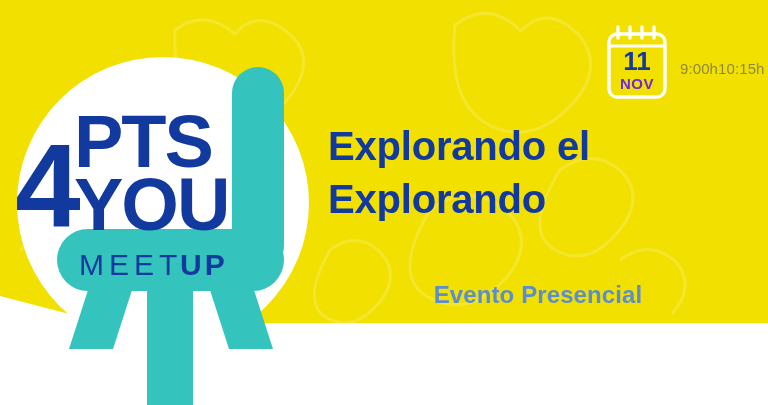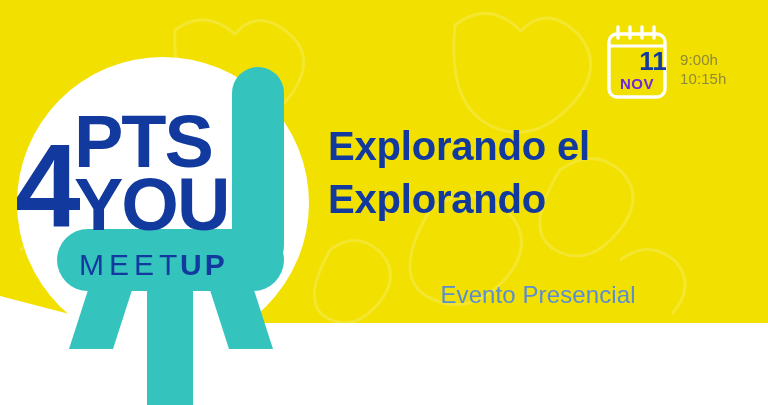--- a/index.html
+++ b/index.html
@@ -52,21 +52,20 @@
   .date-block {
     position: absolute;
     left: 604px; top: 24px;
     display: flex;
     align-items: center;
     gap: 10px;
   }
   .cal-icon { position: relative; width: 66px; height: 78px; }
   .cal-texts {
     display: flex;
-    flex-direction: column;
     justify-content: center;
     line-height: 1.28;
     padding-top: 12px;
   }
   .cal-time {
     font-size: 15px;
     color: #8f8a37;
     letter-spacing: .1px;
   }
 
@@ -81,21 +80,21 @@
     line-height: 1.32;
     letter-spacing: -0.2px;
   }
   .subtitle {
     position: absolute;
     left: 328px; top: 281px;
     width: 420px;
     text-align: center;
     color: #5b8dd1;
     font-size: 24px;
-    font-weight: normal;
+    font-weight: bold;
     letter-spacing: .1px;
   }
 
   
   .footer {
     position: absolute;
     left: 0; top: 331px;
     width: 768px; height: 74px;
     display: flex;
     align-items: center;
@@ -155,21 +154,21 @@
         <g stroke="#ffffff" stroke-width="3.4" fill="none" stroke-linecap="round">
           <path d="M14 3 v11"></path>
             <path d="M26 3 v11"></path>
           <path d="M38 3 v11"></path>
             <path d="M50 3 v11"></path>
         </g>
 
         <rect x="5" y="10" width="56" height="63" rx="8" fill="none" stroke="#ffffff" stroke-width="3.4"></rect>
         <path d="M6 22 H60" stroke="#ffffff" stroke-width="3" fill="none"></path>
       </svg>
-      <div style="position:absolute;left:16px;top:24px;width:66px;text-align:center;
+      <div style="position:absolute;left:0;top:24px;width:66px;text-align:center;
                   color:#123a9e;font-size:26px;font-weight:bold;line-height:1;">11</div>
       <div style="position:absolute;left:0;top:52px;width:66px;text-align:center;
                   color:#6d28d9;font-size:15px;font-weight:bold;line-height:1;letter-spacing:.5px;">NOV</div>
     </div>
     <div class="cal-texts">
       <span class="cal-time">9:00h</span>
       <span class="cal-time">10:15h</span>
     </div>
   </div>
 

